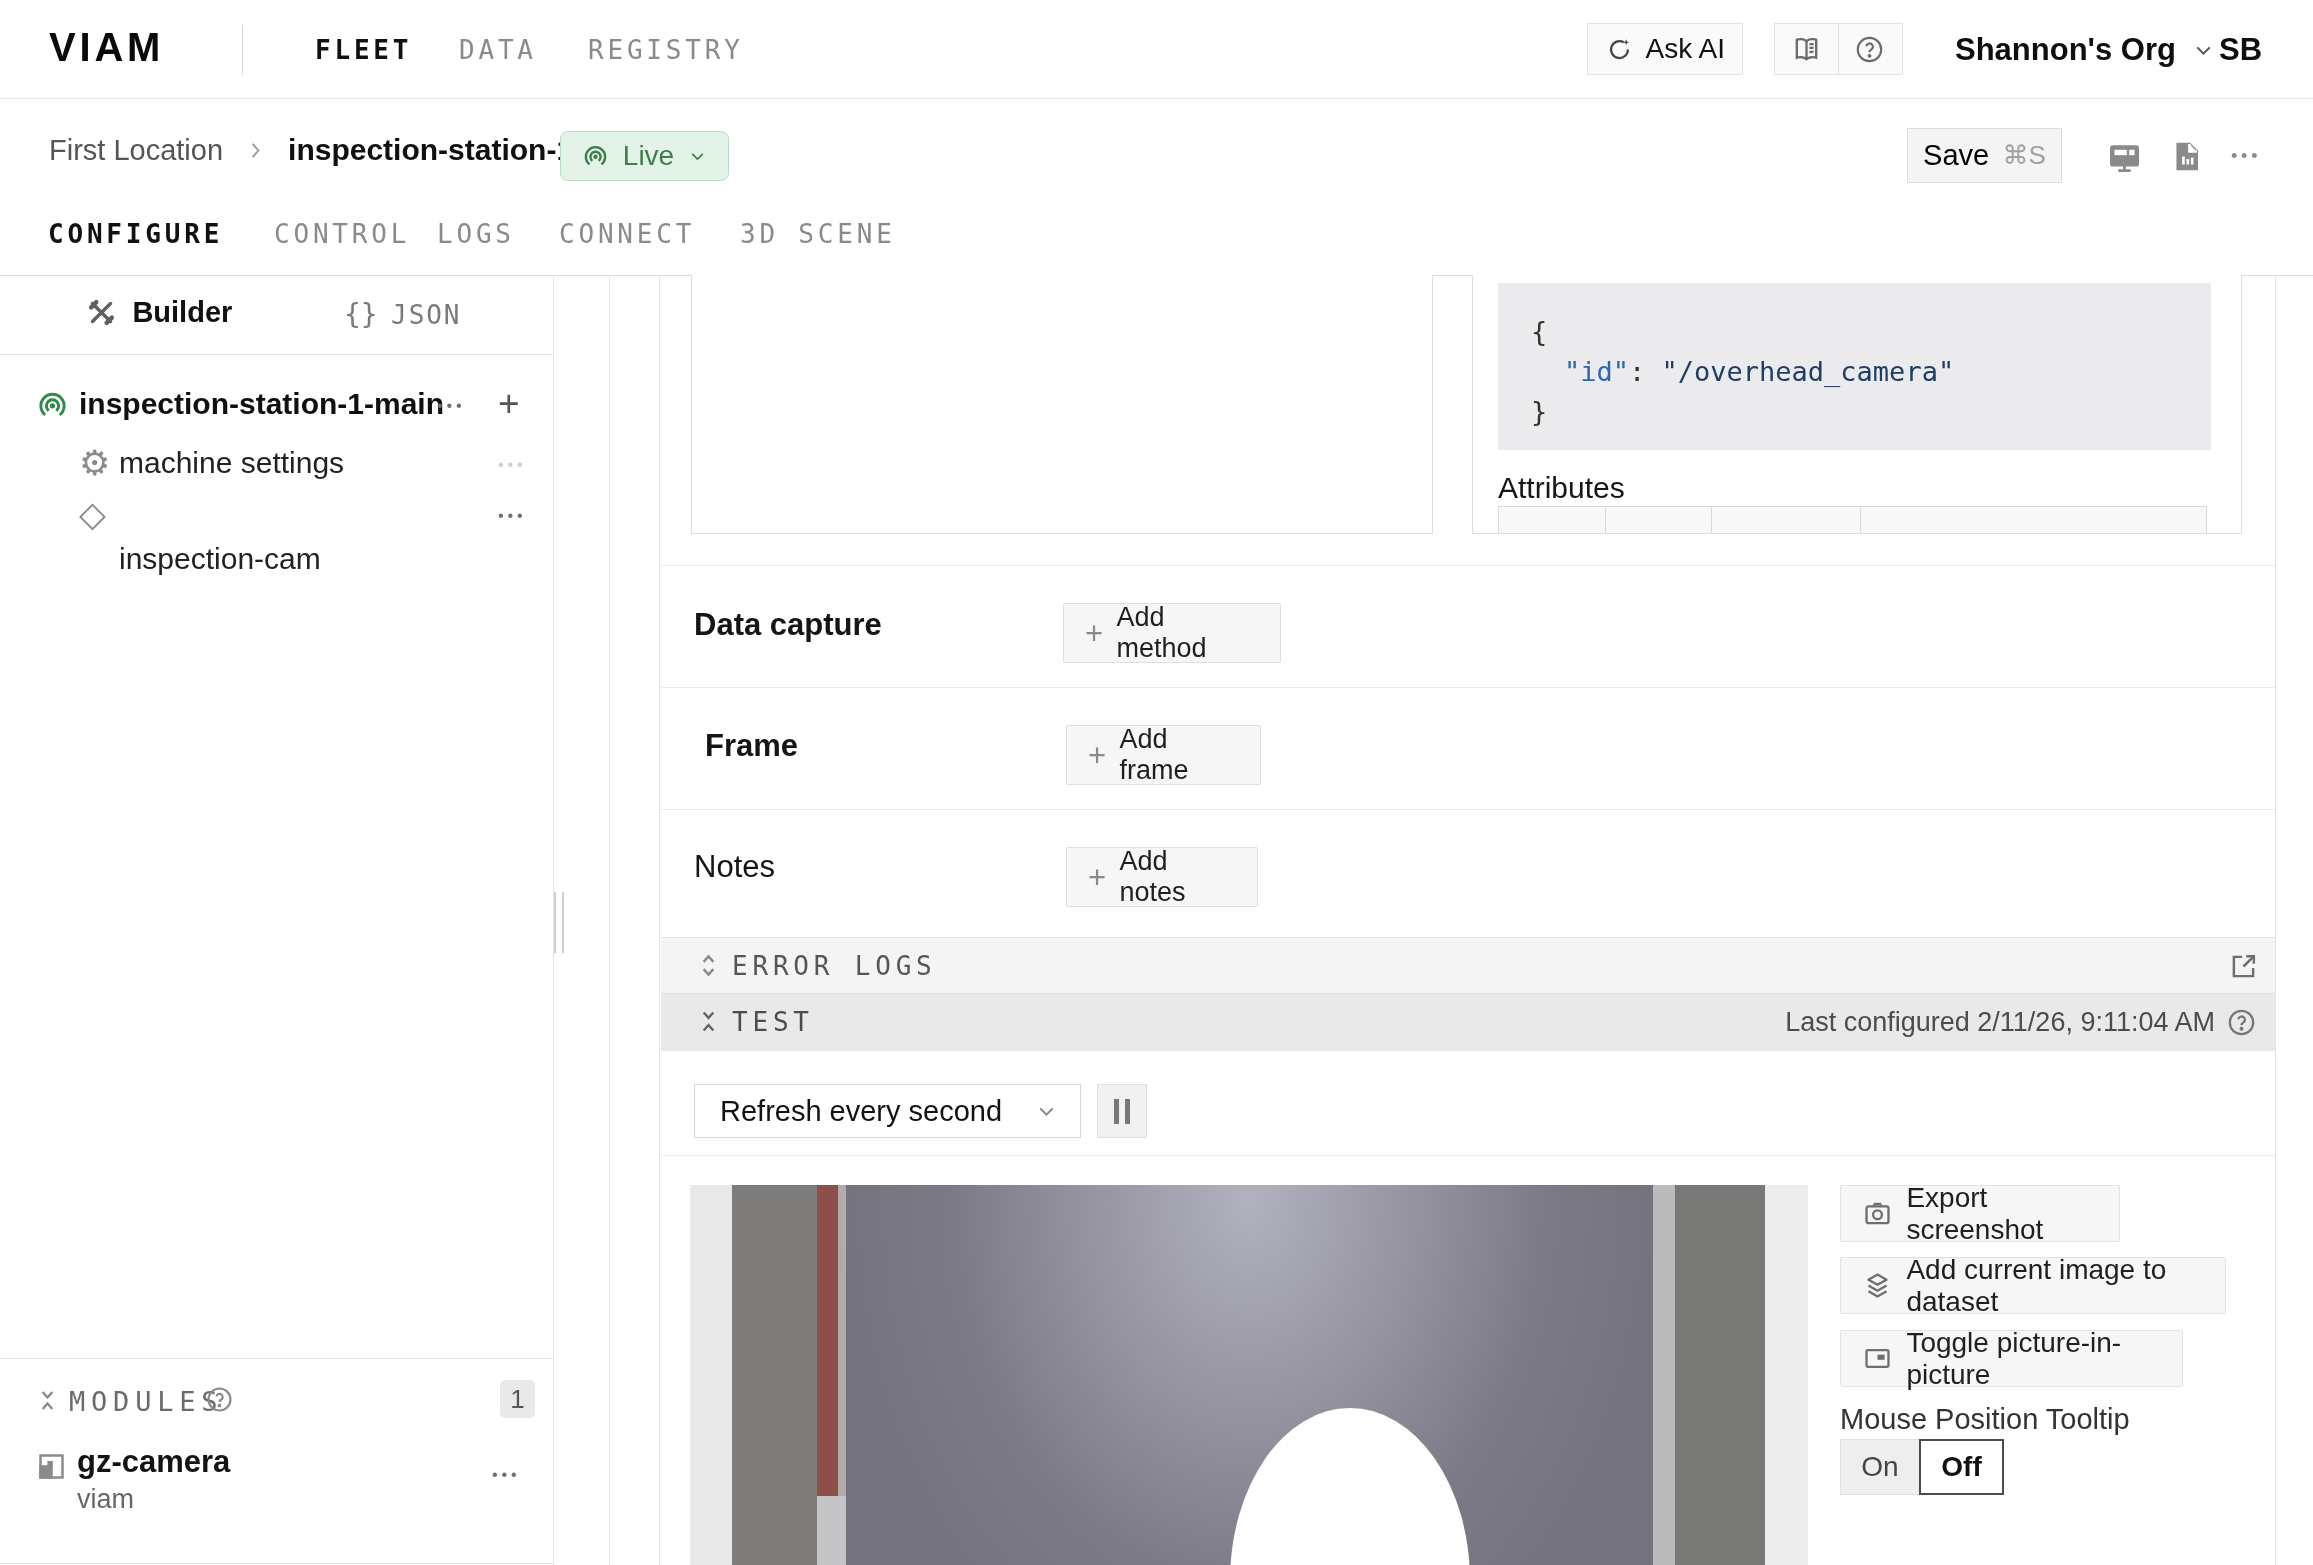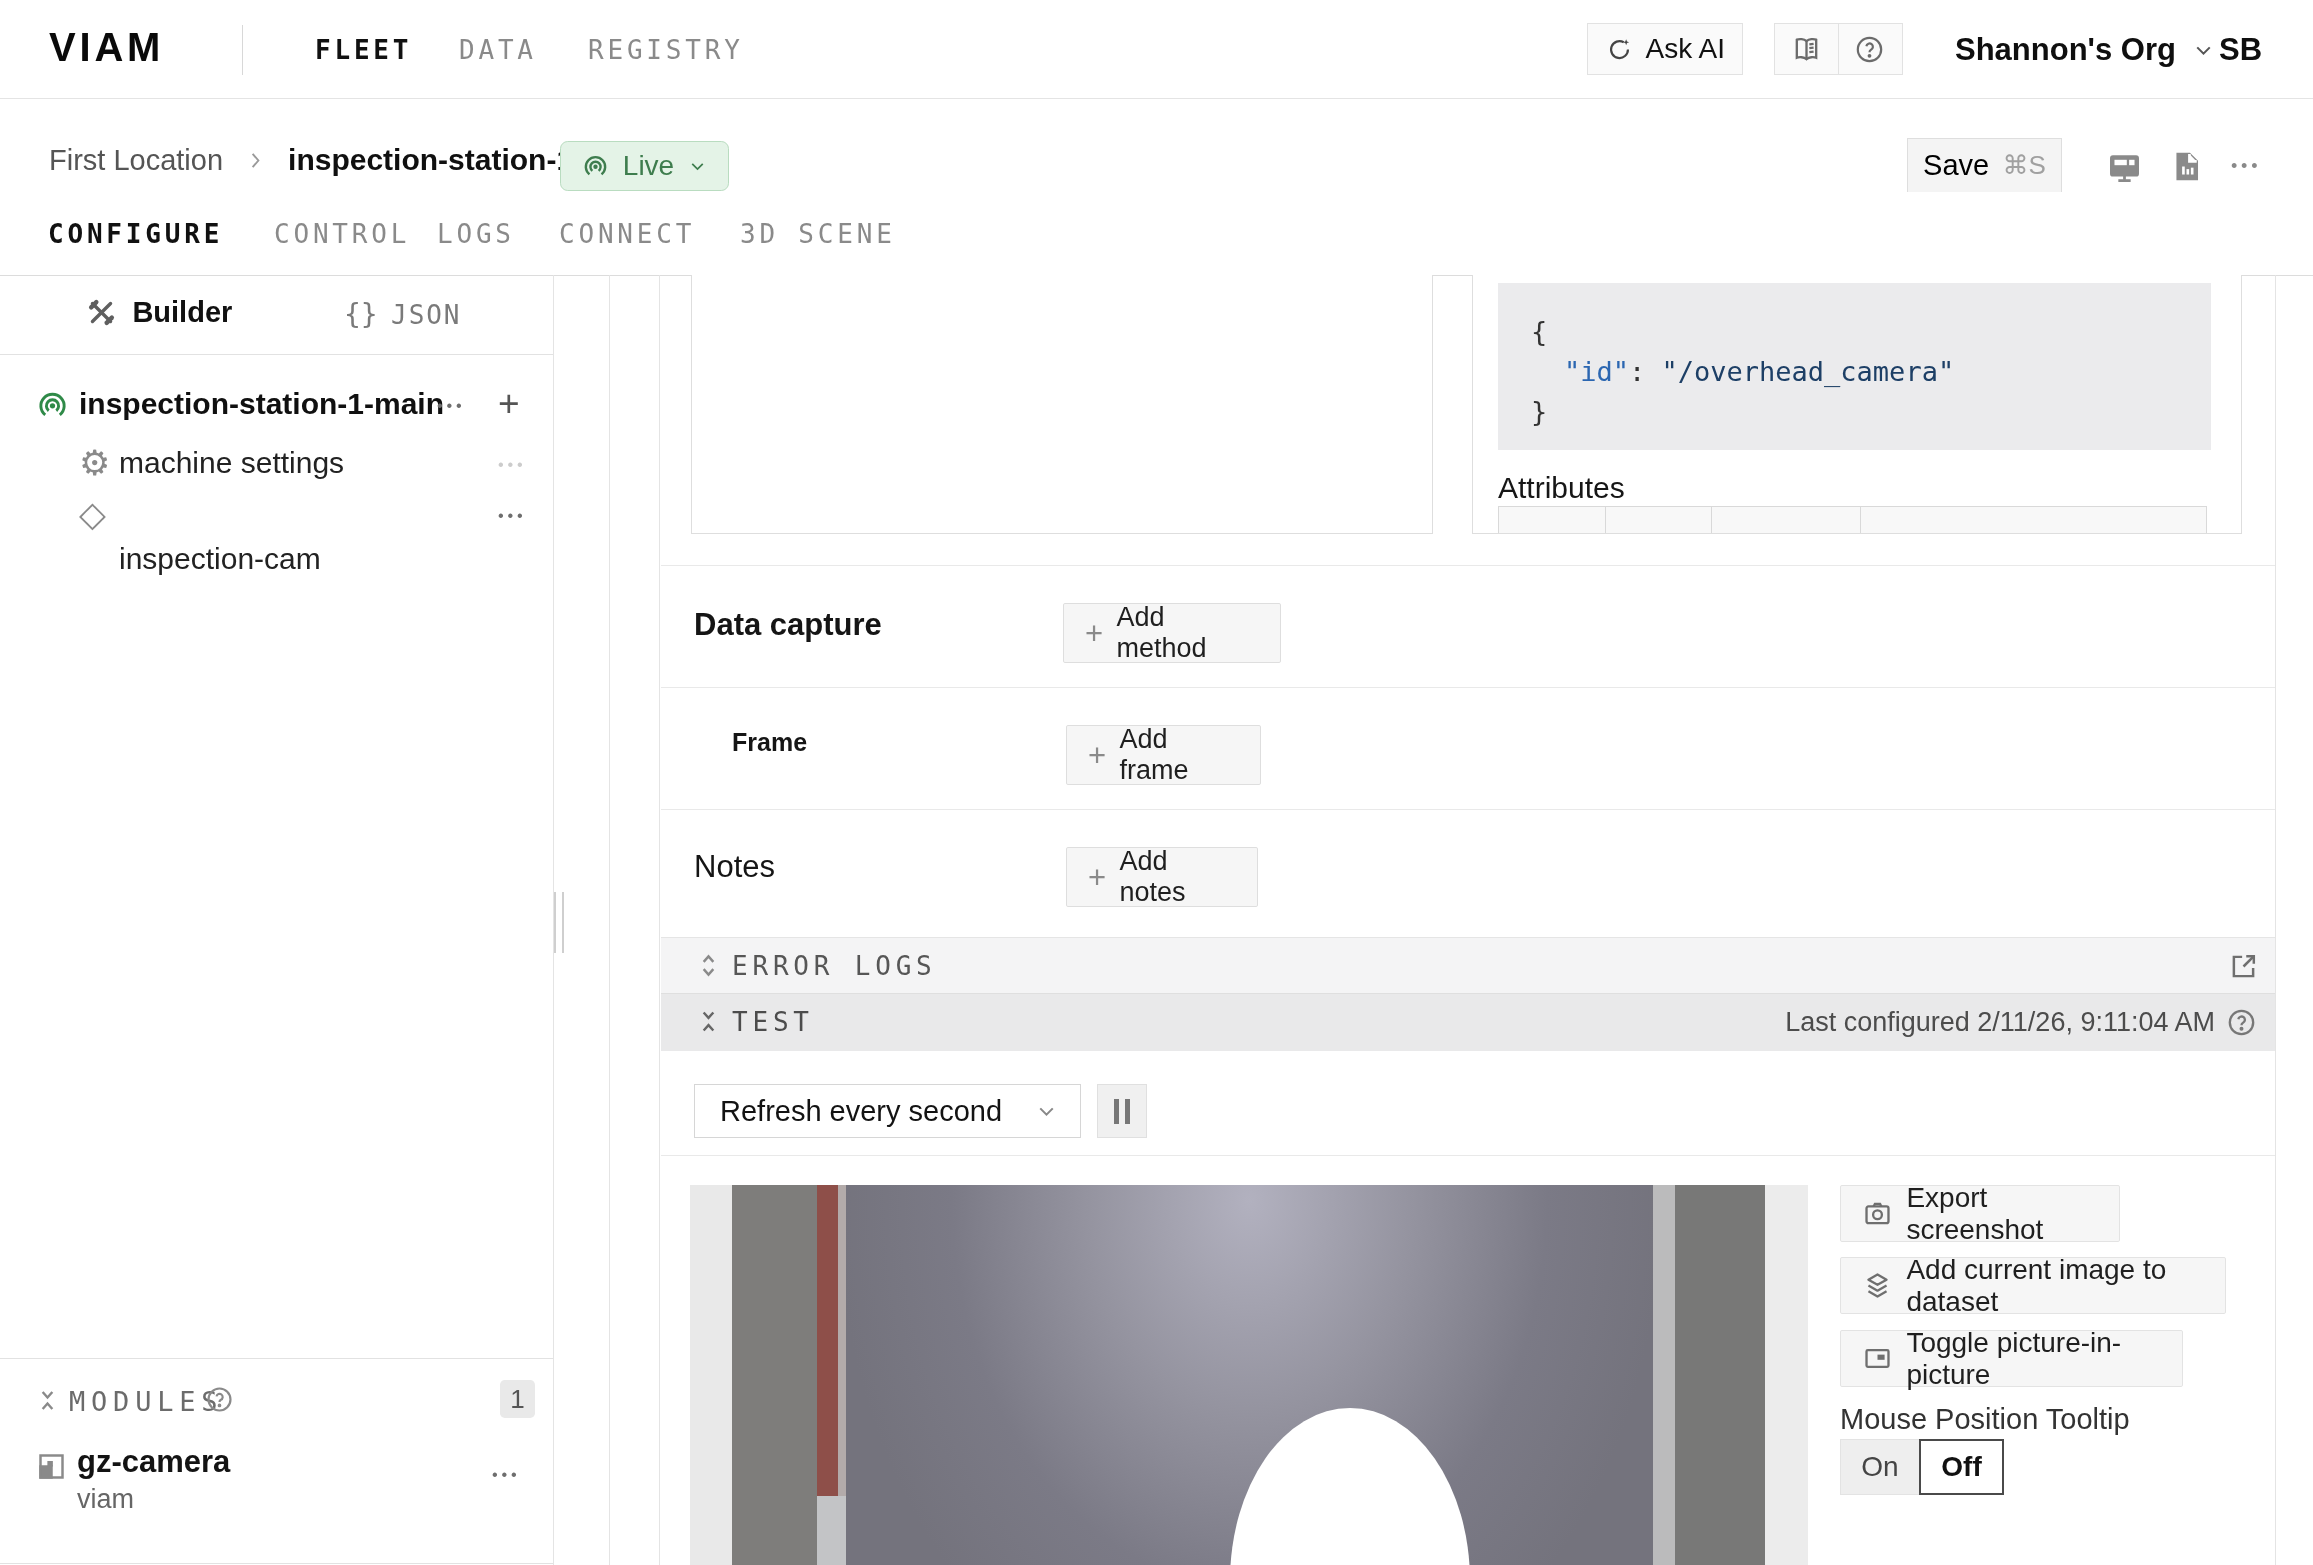--- a/index.html
+++ b/index.html
@@ -68,21 +68,21 @@
       <span style="font-size:31px;font-weight:bold;color:#0f0f0f;">Shannon's Org</span>
       <span class="icon">
         <svg width="25" height="25" viewBox="0 0 24 24" fill="none" stroke="#555" stroke-width="2">
             <polyline points="6,9 12,15 18,9"></polyline>
           </svg>
       </span>
     </div>
     <div class="abs" style="left:2219px;top:32px;font-size:31px;font-weight:bold;color:#0f0f0f;">SB</div>
   </div>
 
-  <div class="abs" style="left:0;top:114px;width:2313px;height:94px;border-bottom:1.9px solid #ededed;background:#fff;">
+  <div class="abs" style="left:0;top:104px;width:2313px;height:94px;border-bottom:1.9px solid #ededed;background:#fff;">
     <div class="abs" style="left:49px;top:29px;display:flex;align-items:center;gap:21px;">
       <span style="font-size:29px;color:#555;">First Location</span>
       <span class="icon">
         <svg width="23" height="23" viewBox="0 0 24 24" fill="none" stroke="#9a9a9a" stroke-width="2">
             <polyline points="9,5 15,12 9,19"></polyline>
           </svg>
       </span>
       <span style="font-size:30px;font-weight:bold;color:#101010;">inspection-station-1</span>
     </div>
 
@@ -240,21 +240,21 @@
   </div>
 
   <div class="hline" style="left:661px;top:565px;width:1614px;border-color:#e9e9e9;"></div>
   <div class="abs" style="left:694px;top:607px;font-size:31px;font-weight:bold;color:#151515;">Data capture</div>
   <div class="btn" style="left:1063px;top:603px;width:218px;height:60px;">
     <span class="plus">+</span>
     <span>Add method</span>
   </div>
 
   <div class="hline" style="left:661px;top:687px;width:1614px;border-color:#e9e9e9;"></div>
-  <div class="abs" style="left:732px;top:728px;font-size:25px;font-weight:bold;color:#151515;">Frame</div>
+  <div class="abs" style="left:705px;top:728px;font-size:31px;font-weight:bold;color:#151515;">Frame</div>
   <div class="btn" style="left:1066px;top:725px;width:195px;height:60px;">
     <span class="plus">+</span>
     <span>Add frame</span>
   </div>
 
   <div class="hline" style="left:661px;top:809px;width:1614px;border-color:#e9e9e9;"></div>
   <div class="abs" style="left:694px;top:849px;font-size:31px;font-weight:normal;color:#151515;">Notes</div>
   <div class="btn" style="left:1066px;top:847px;width:192px;height:60px;">
     <span class="plus">+</span>
     <span>Add notes</span>

